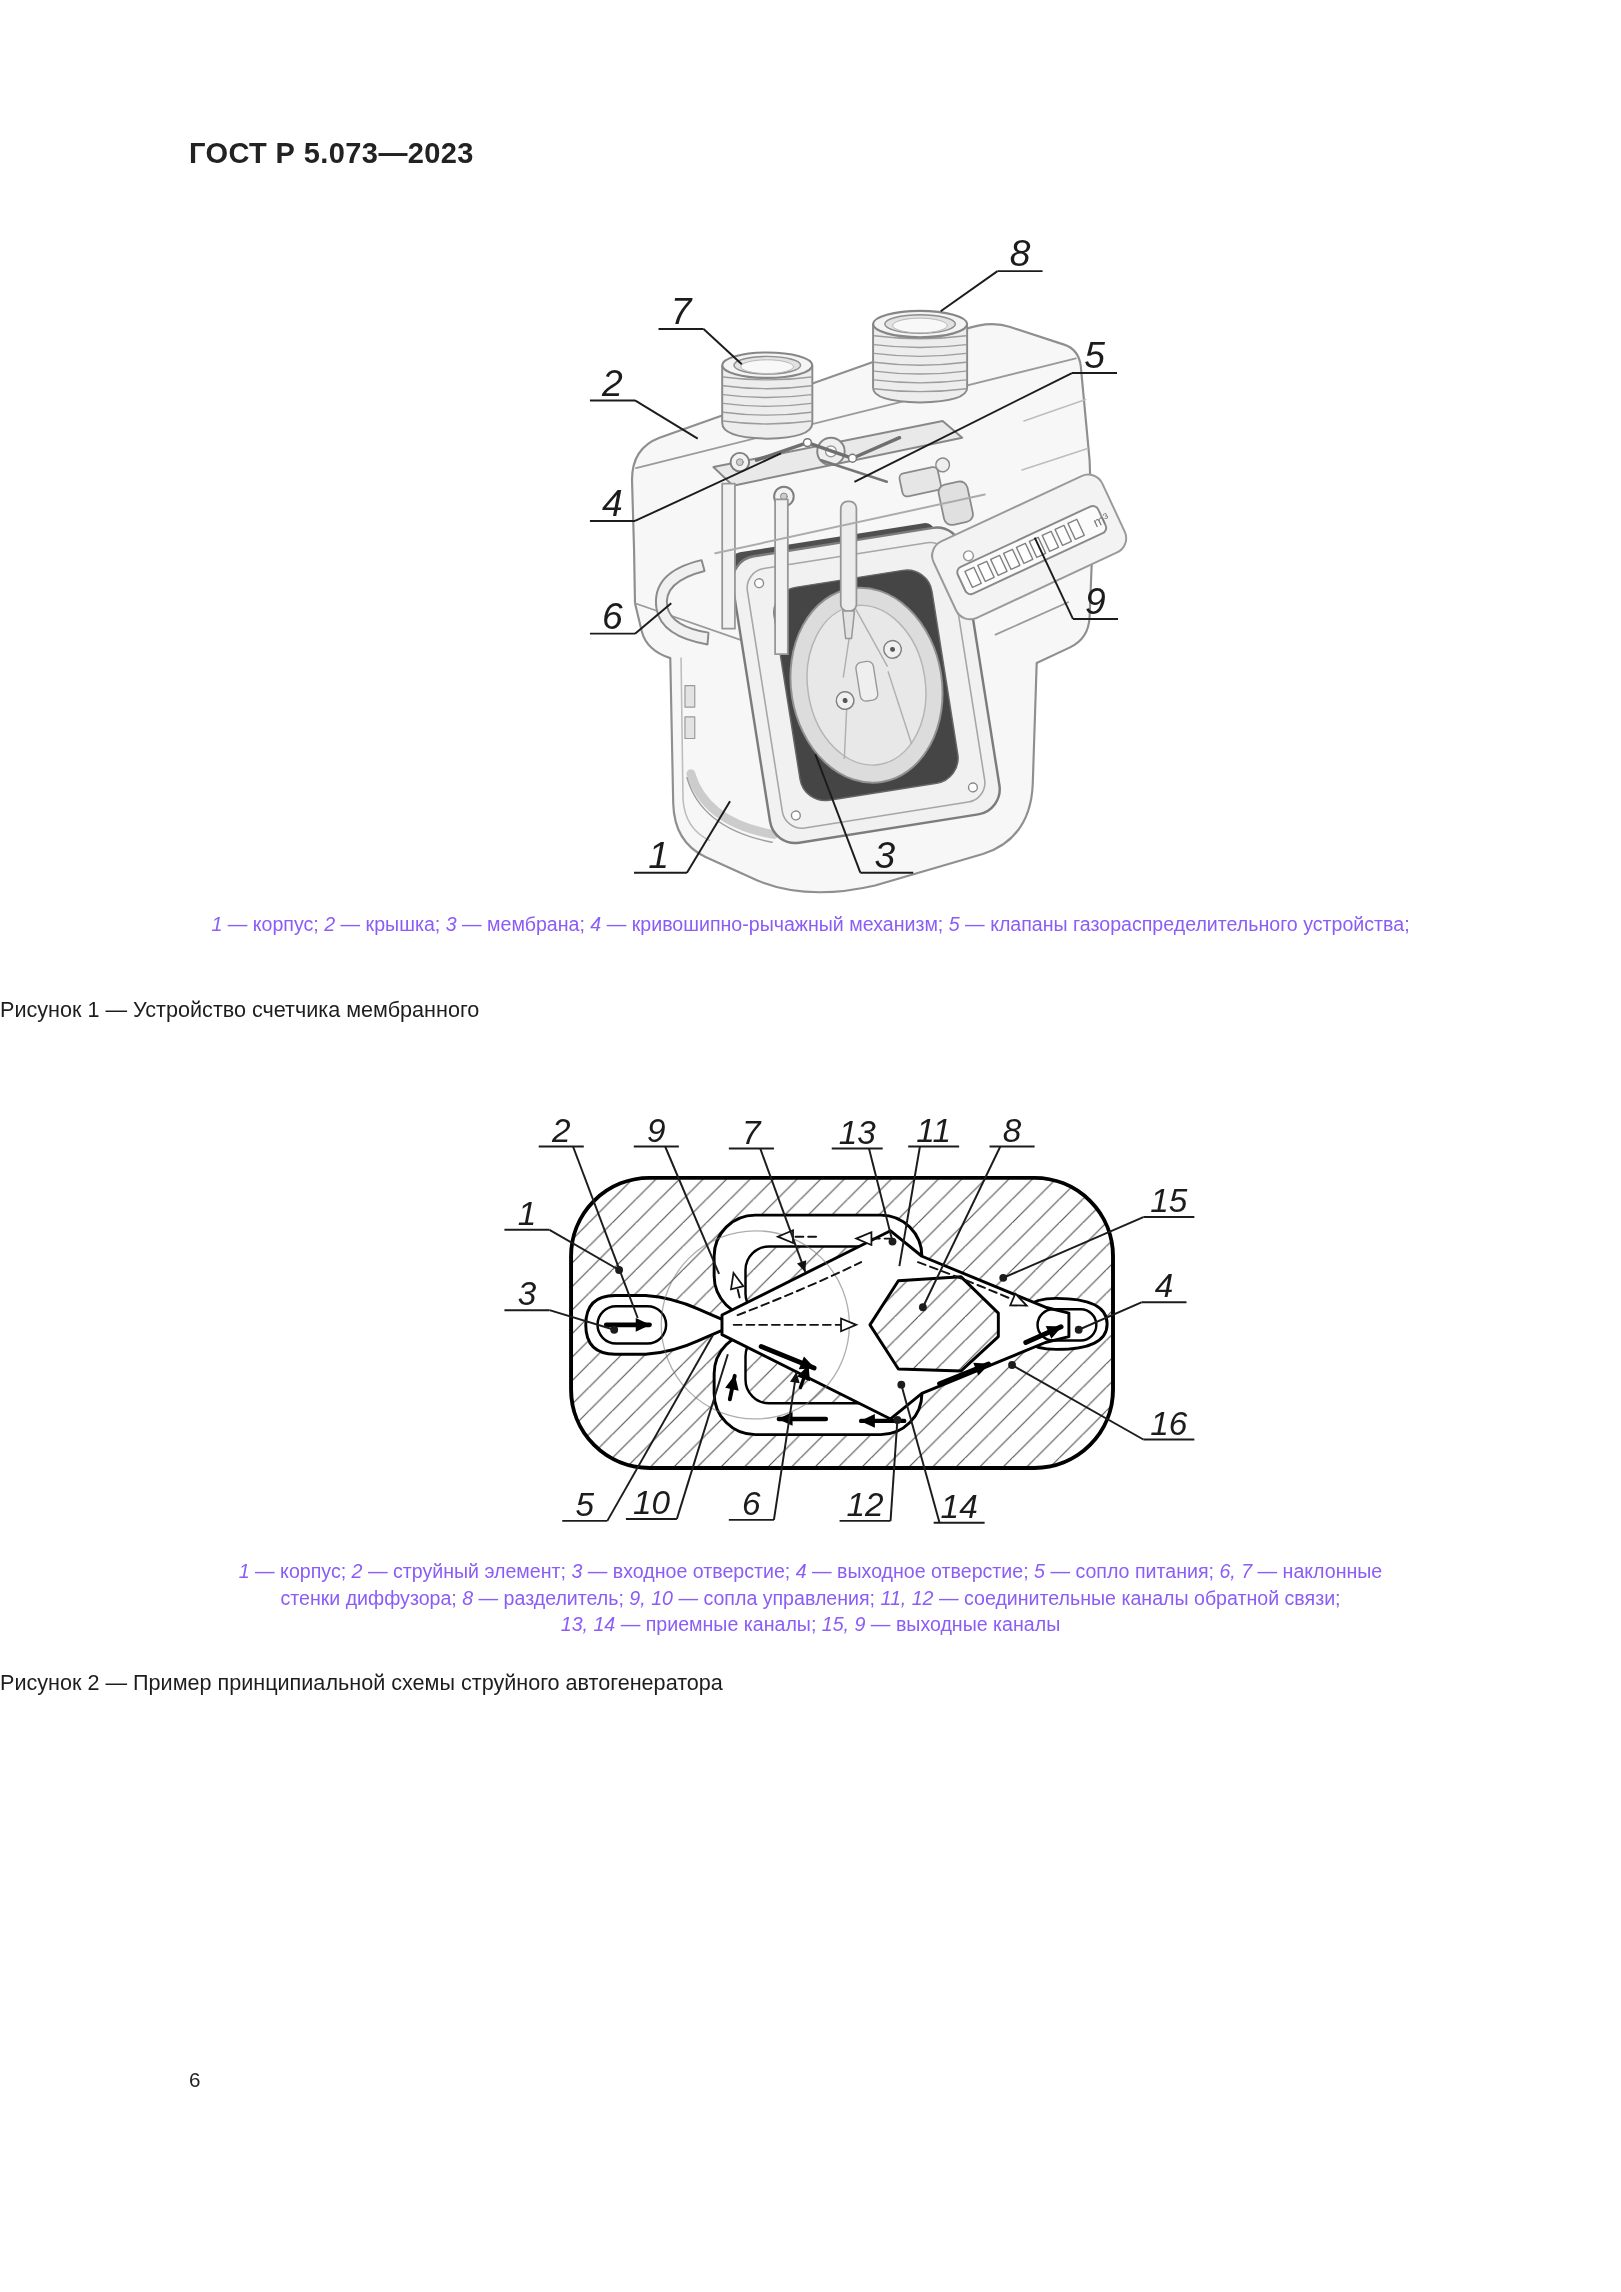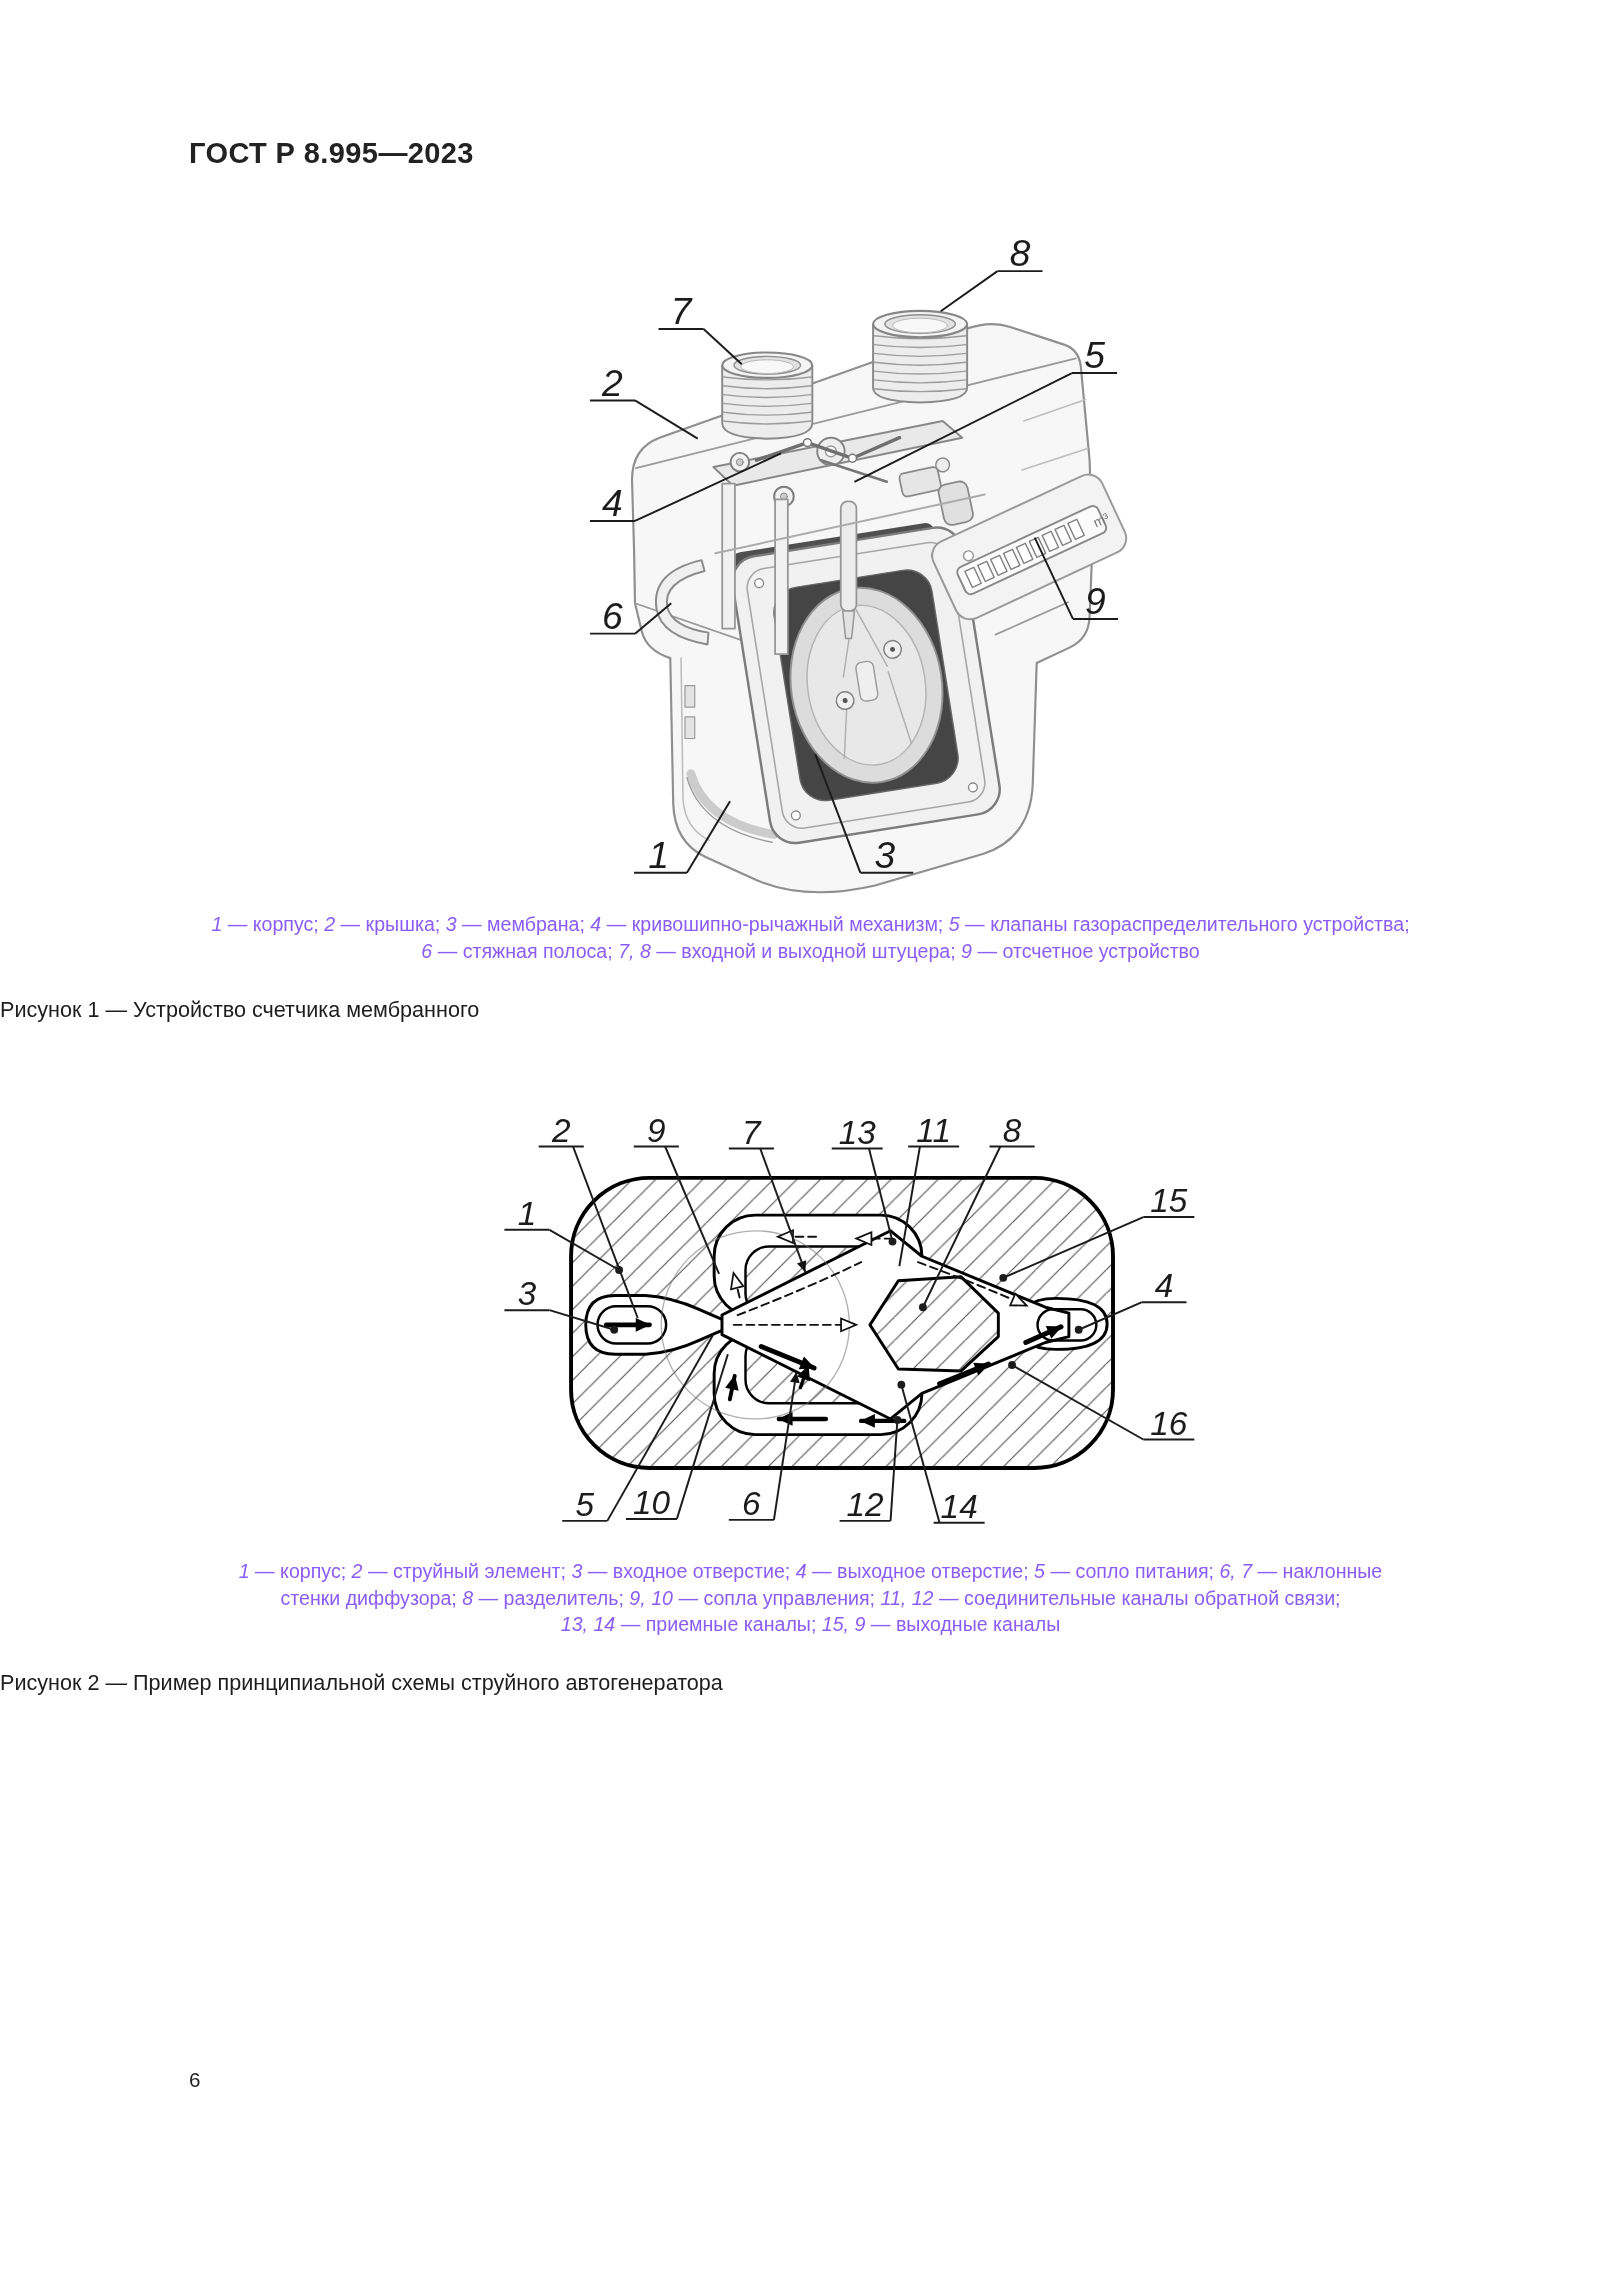--- a/index.html
+++ b/index.html
@@ -25,21 +25,21 @@
   .cal-num{font-family:"Liberation Sans",sans-serif;font-style:italic;fill:#1c1c1c;text-anchor:middle;}
   .cal-line{stroke:#1c1c1c;stroke-width:2;fill:none;}
   .cal-dot{fill:#1c1c1c;}
   .art{stroke-linejoin:round;stroke-linecap:round;}
 </style>
 </head>
 <body>
 
 <div class="page">
 
-  <div class="header">ГОСТ Р 8.995—2023</div>
+  <div class="header">ГОСТ Р 5.073—2023</div>
 
   <svg id="fig1" style="left:529px;top:181px" width="647" height="725" viewBox="540 185 660 740">
     <defs>
       <marker id="cal-arrow" markerUnits="userSpaceOnUse" markerWidth="14" markerHeight="12" refX="12" refY="6" orient="auto">
         <path d="M1,1 L12,6 L1,11 Z" fill="#111"></path>
       </marker>
       <marker id="flow-arrow" markerUnits="userSpaceOnUse" markerWidth="18" markerHeight="16" refX="15" refY="8" orient="auto">
         <path d="M1,1 L16,8 L1,15 Z" fill="#000"></path>
       </marker>
       <marker id="open-arrow" markerUnits="userSpaceOnUse" markerWidth="20" markerHeight="16" refX="16" refY="8" orient="auto">
@@ -165,21 +165,20 @@
         <line x1="701" y1="891" x2="745" y2="818" class="cal-line"></line>
         <text x="672" y="886" class="cal-num">1</text>
         <line x1="878" y1="891" x2="932" y2="891" class="cal-line"></line>
         <line x1="878" y1="891" x2="832" y2="770" class="cal-line"></line>
         <text x="903" y="886" class="cal-num">3</text>
       </g>
   </svg>
 
   <div class="caption" style="top:911px">
     <div><i>1</i> — корпус; <i>2</i> — крышка; <i>3</i> — мембрана; <i>4</i> — кривошипно-рычажный механизм; <i>5</i> — клапаны газораспределительного устройства;</div>
-    <div><i>6</i> — стяжная полоса; <i>7, 8</i> — входной и выходной штуцера; <i>9</i> — отсчетное устройство</div>
   </div>
 
   <div class="fig-title" style="top:997px">Рисунок 1 — Устройство счетчика мембранного</div>
 
   <svg id="fig2" style="left:461px;top:1073px" width="765" height="490" viewBox="470 1095 780 500">
     <defs>
       <pattern id="hatch2" patternUnits="userSpaceOnUse" width="24" height="24">
         <rect width="24" height="24" fill="#ffffff"></rect>
         <path d="M -6,30 L 30,-6 M 0,24 L 24,0 M 18,30 L 30,18" stroke="#555" stroke-width="1.2" fill="none"></path>
       </pattern>

